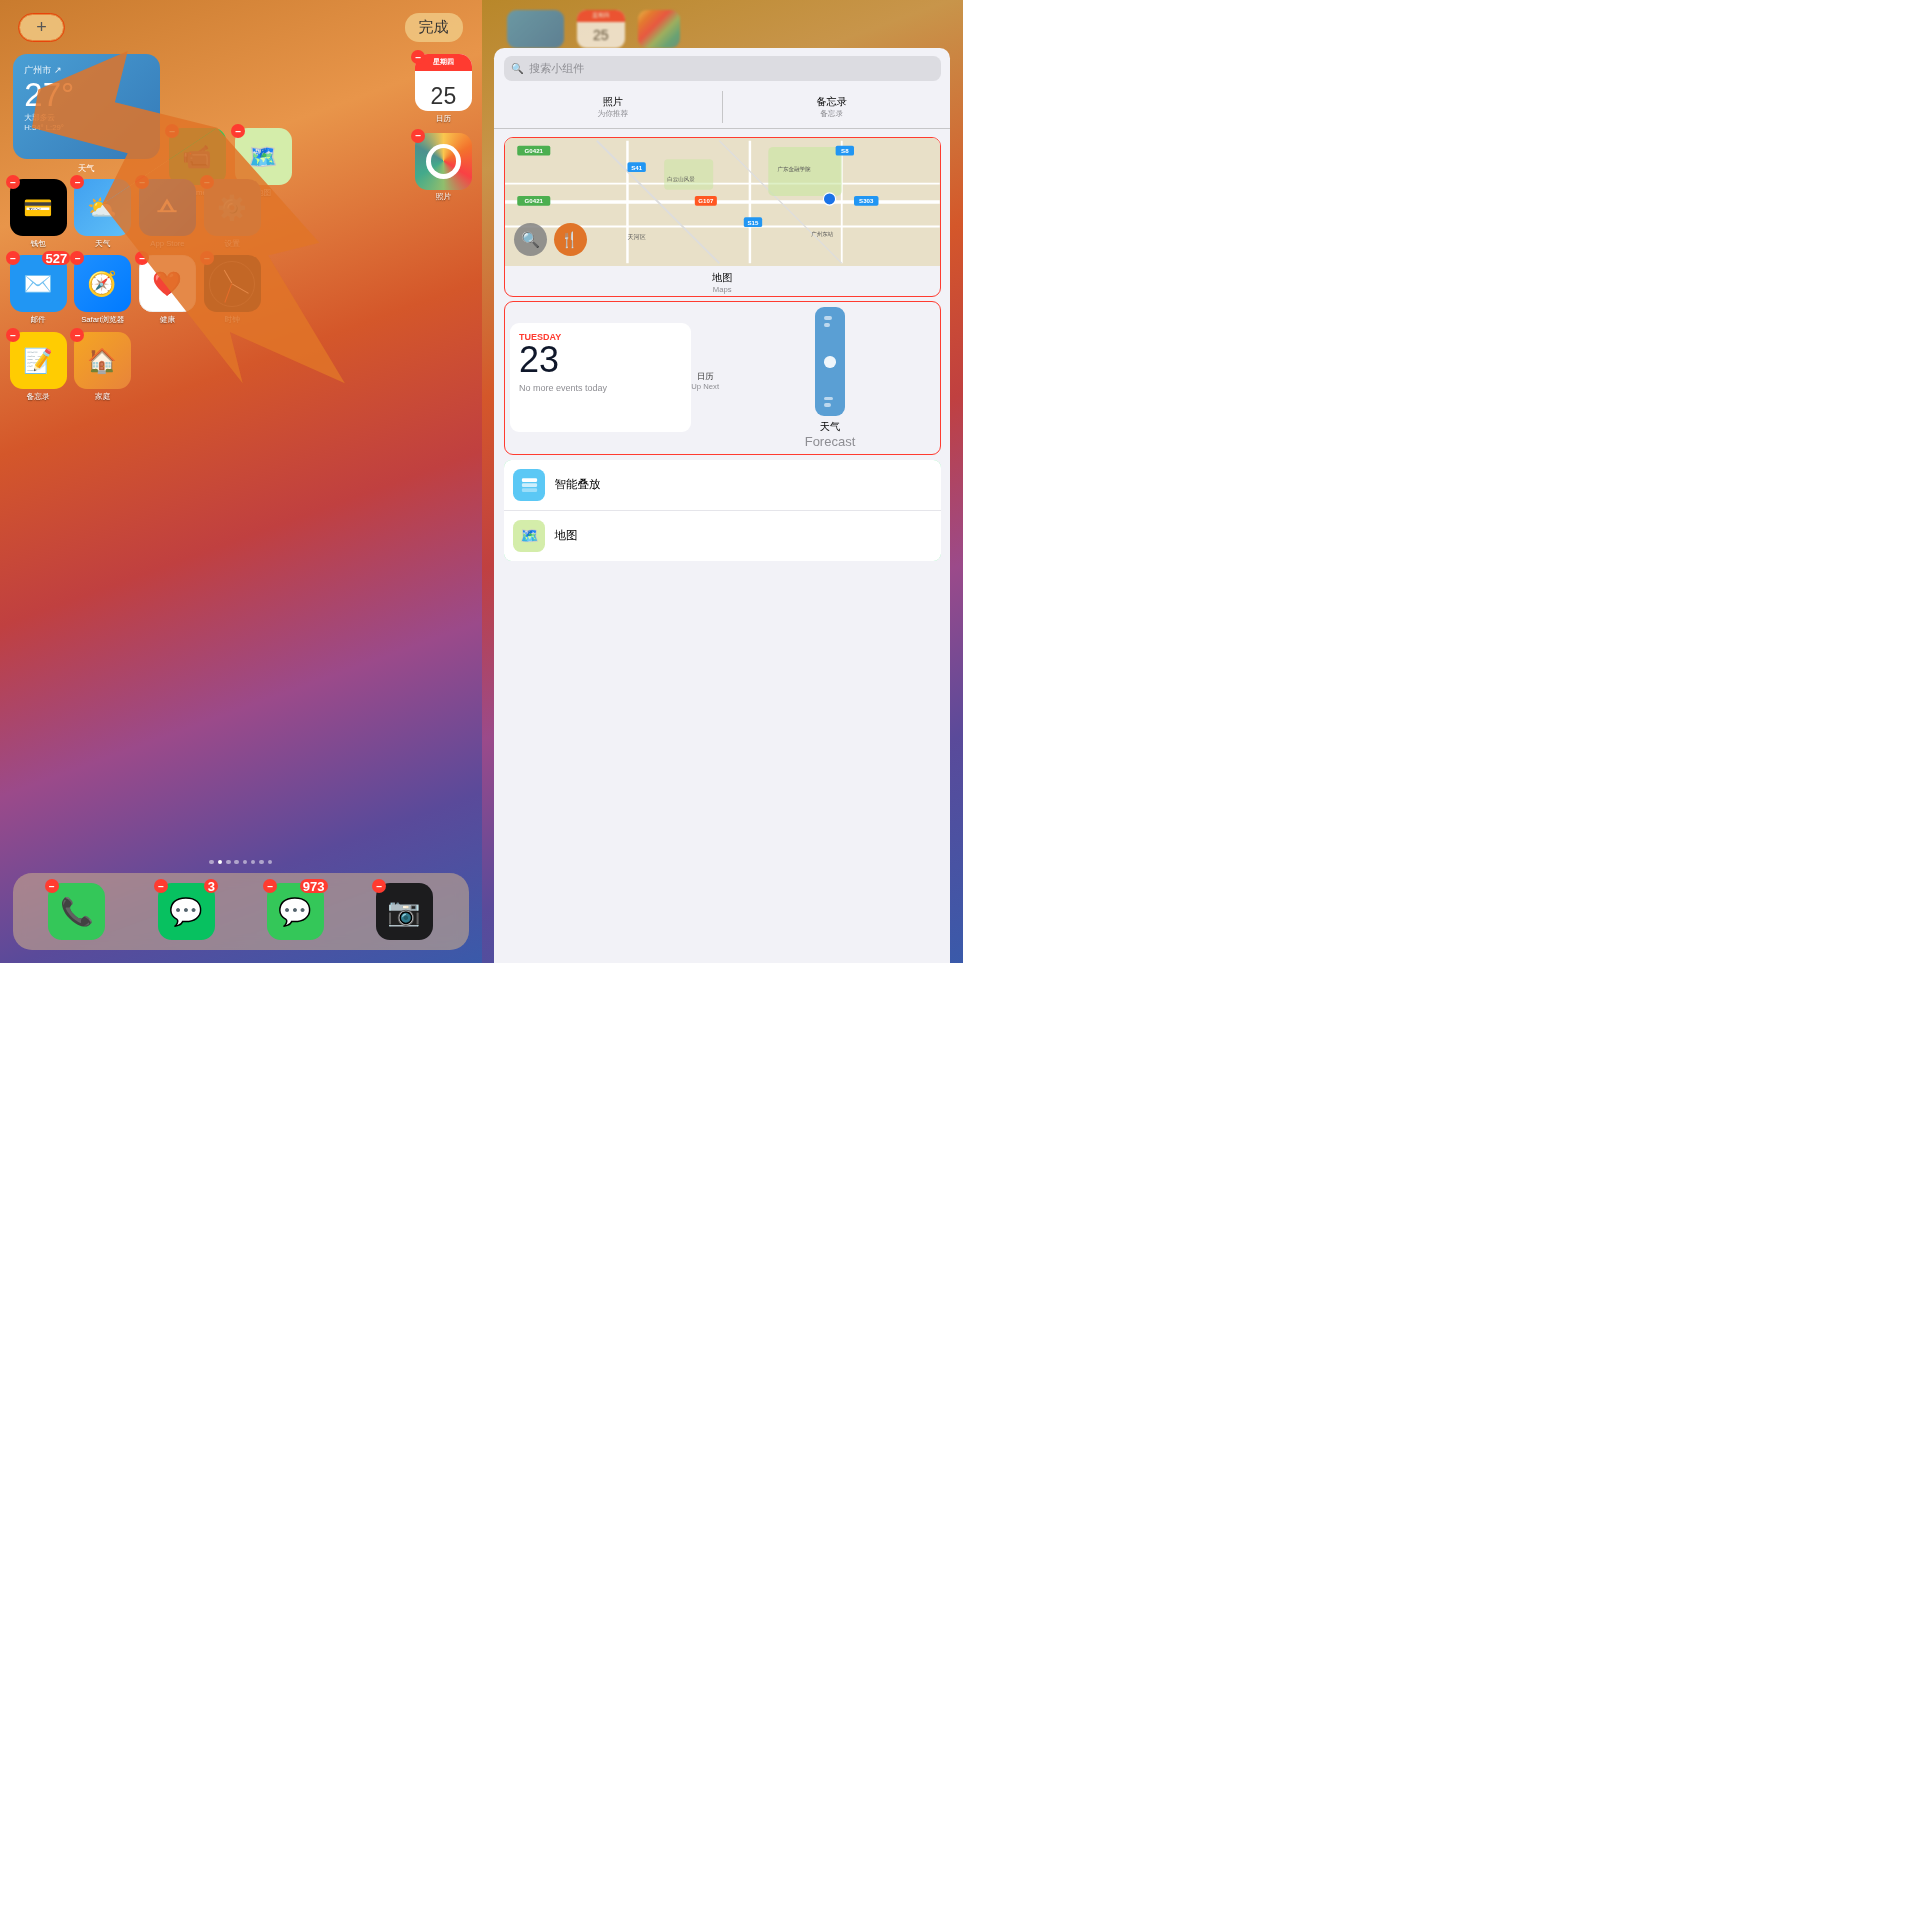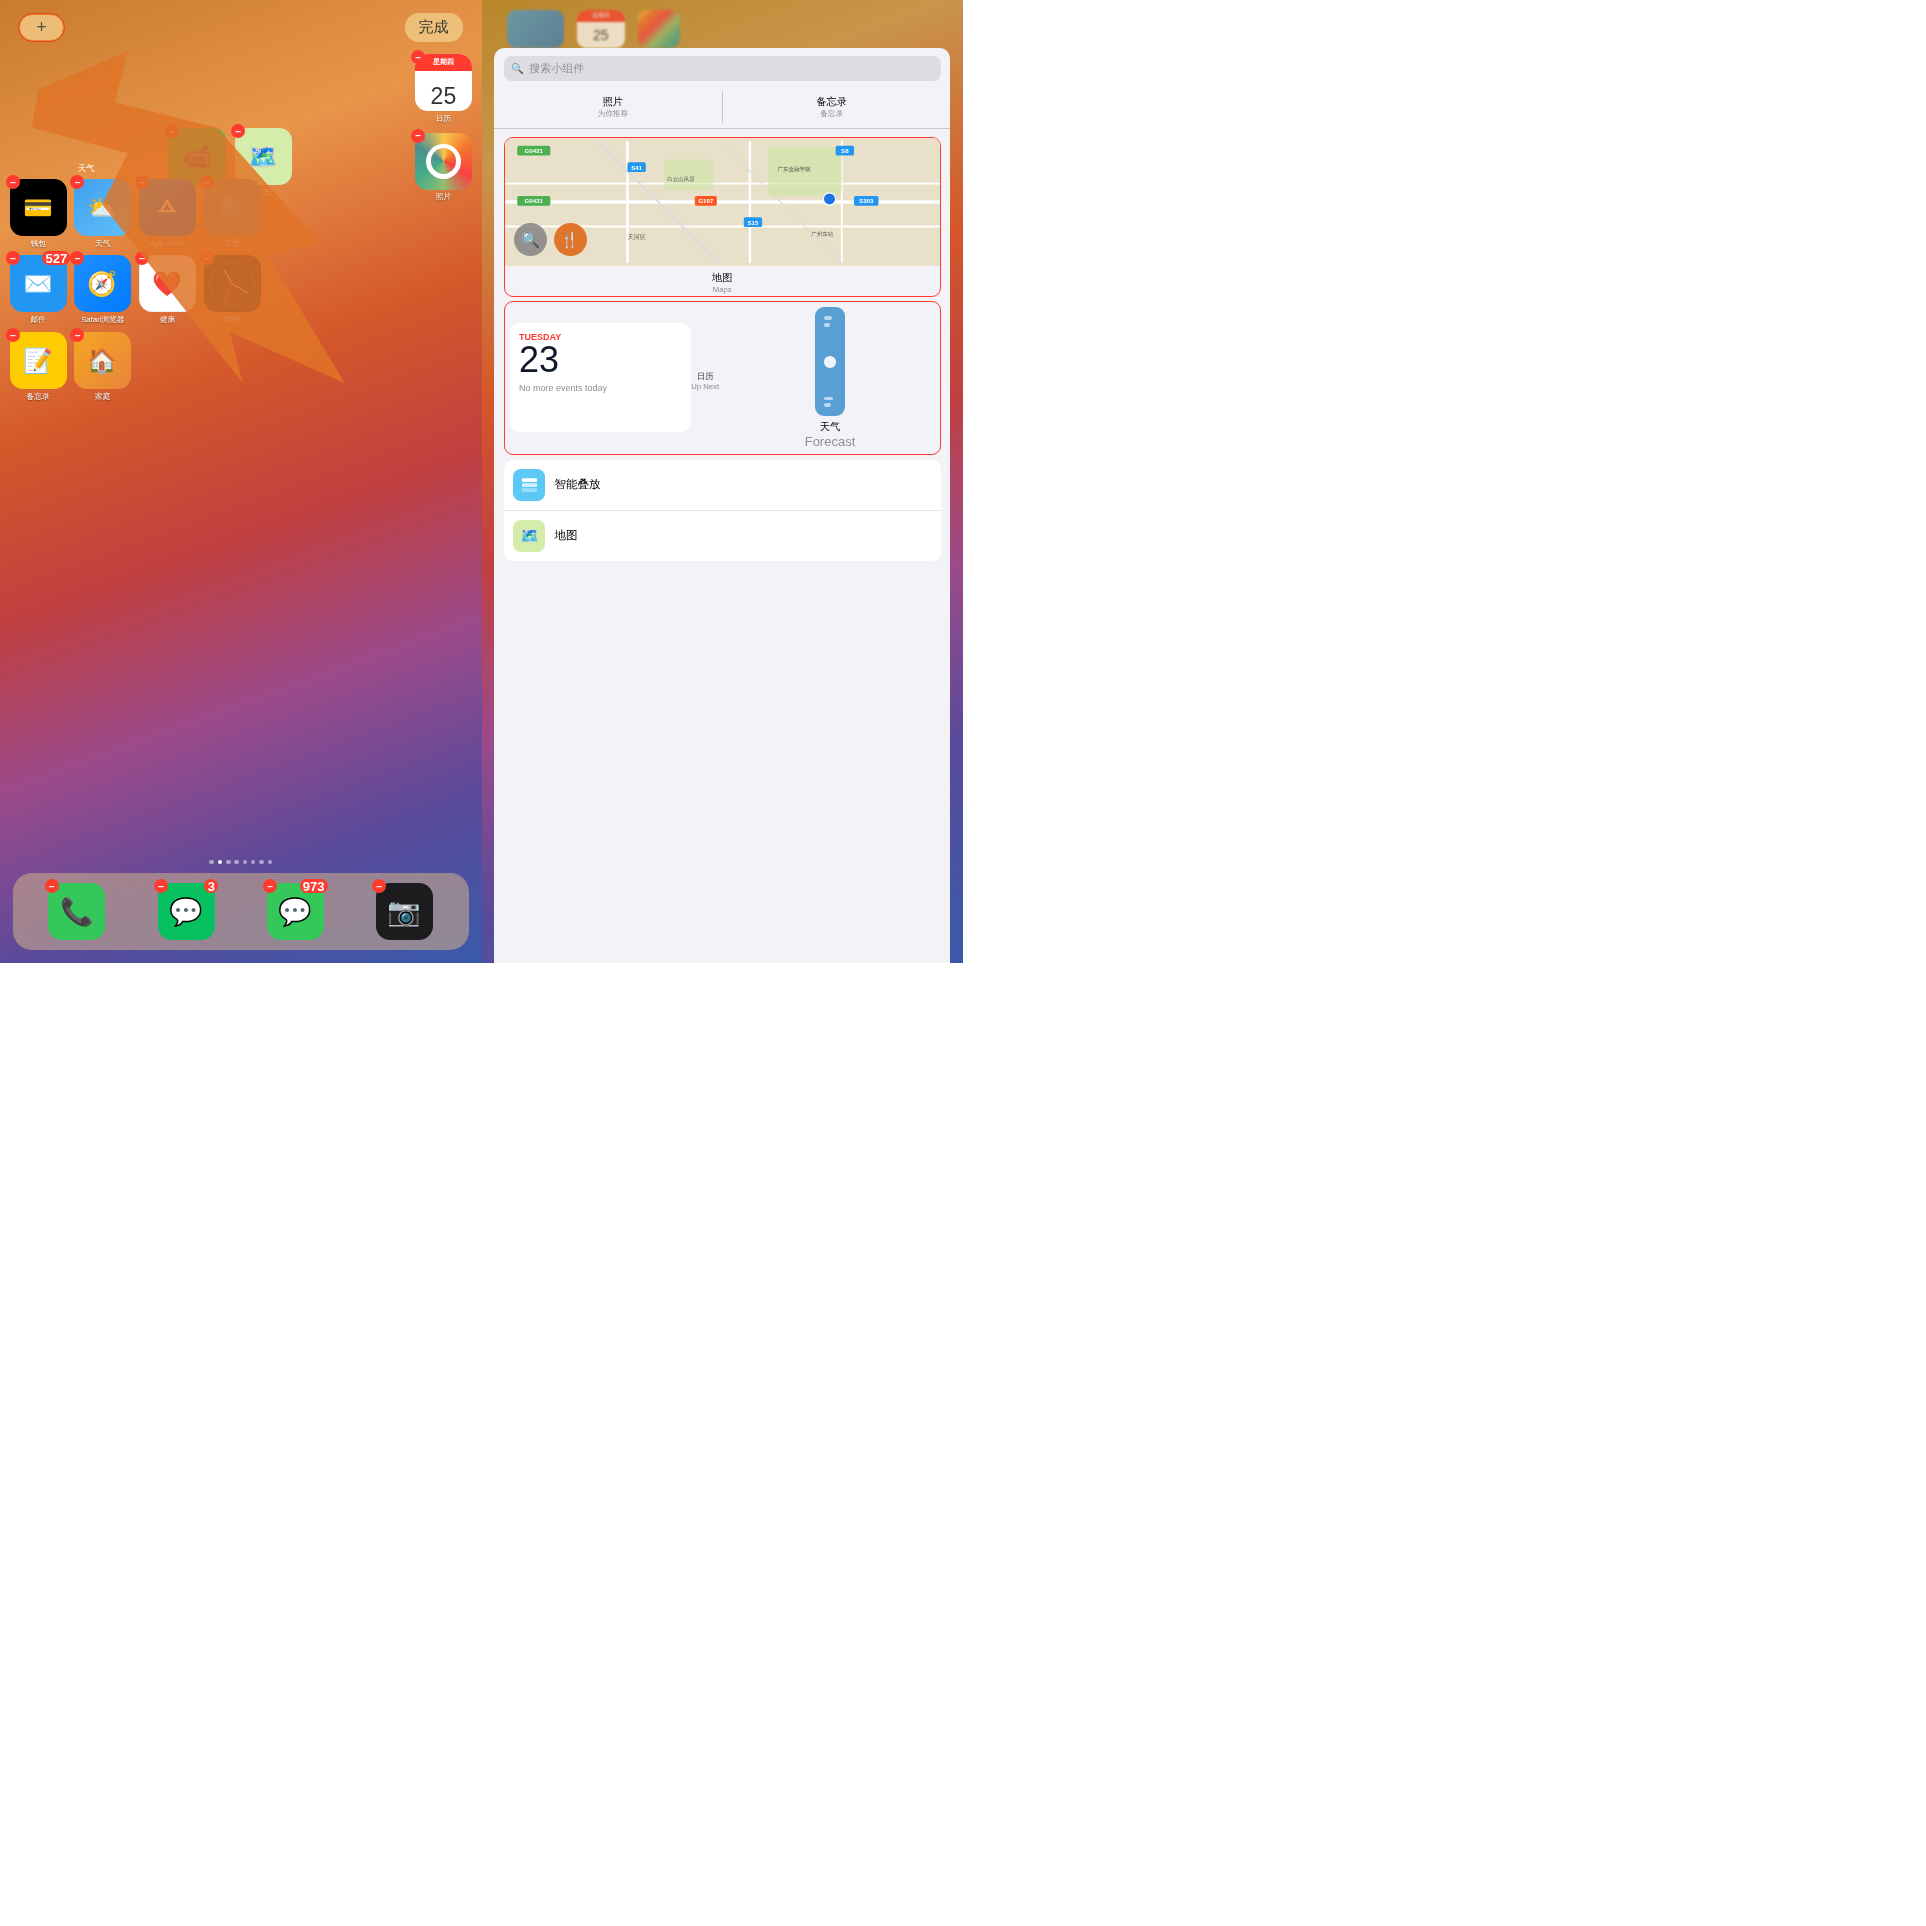--- a/index.html
+++ b/index.html
@@ -538,20 +538,29 @@
     <button class="done-button">完成</button>
   </div>
 
   <svg class="arrow-overlay" viewBox="0 0 754 1508">
 
     <polygon points="60,140 200,80 180,160 340,200 160,320 200,240 50,200" fill="#e07428" opacity="0.85"></polygon>
 
     <polygon points="160,320 340,200 500,380 420,400 540,600 360,520 380,600" fill="#e07428" opacity="0.85"></polygon>
   </svg>
 
+  <div class="weather-widget">
+    <div class="weather-city">
+      <span>广州市</span>
+      <span>↗</span>
+    </div>
+    <div class="weather-temp">27°</div>
+    <div class="weather-desc">大部多云</div>
+    <div class="weather-range">H:34° L:29°</div>
+  </div>
   <div class="weather-label">天气</div>
 
   <div style="position:absolute;top:54px;right:9.6px;display:flex;flex-direction:column;gap:9px;">
 
     <div class="app-icon-wrapper">
       <div class="minus-badge">–</div>
       <div class="app-icon calendar-icon" style="padding:0;overflow:hidden;">
         <div style="width:100%;height:100%;display:flex;flex-direction:column;gap:12px;">
           <div class="cal-header">
               <span>星期四</span>

